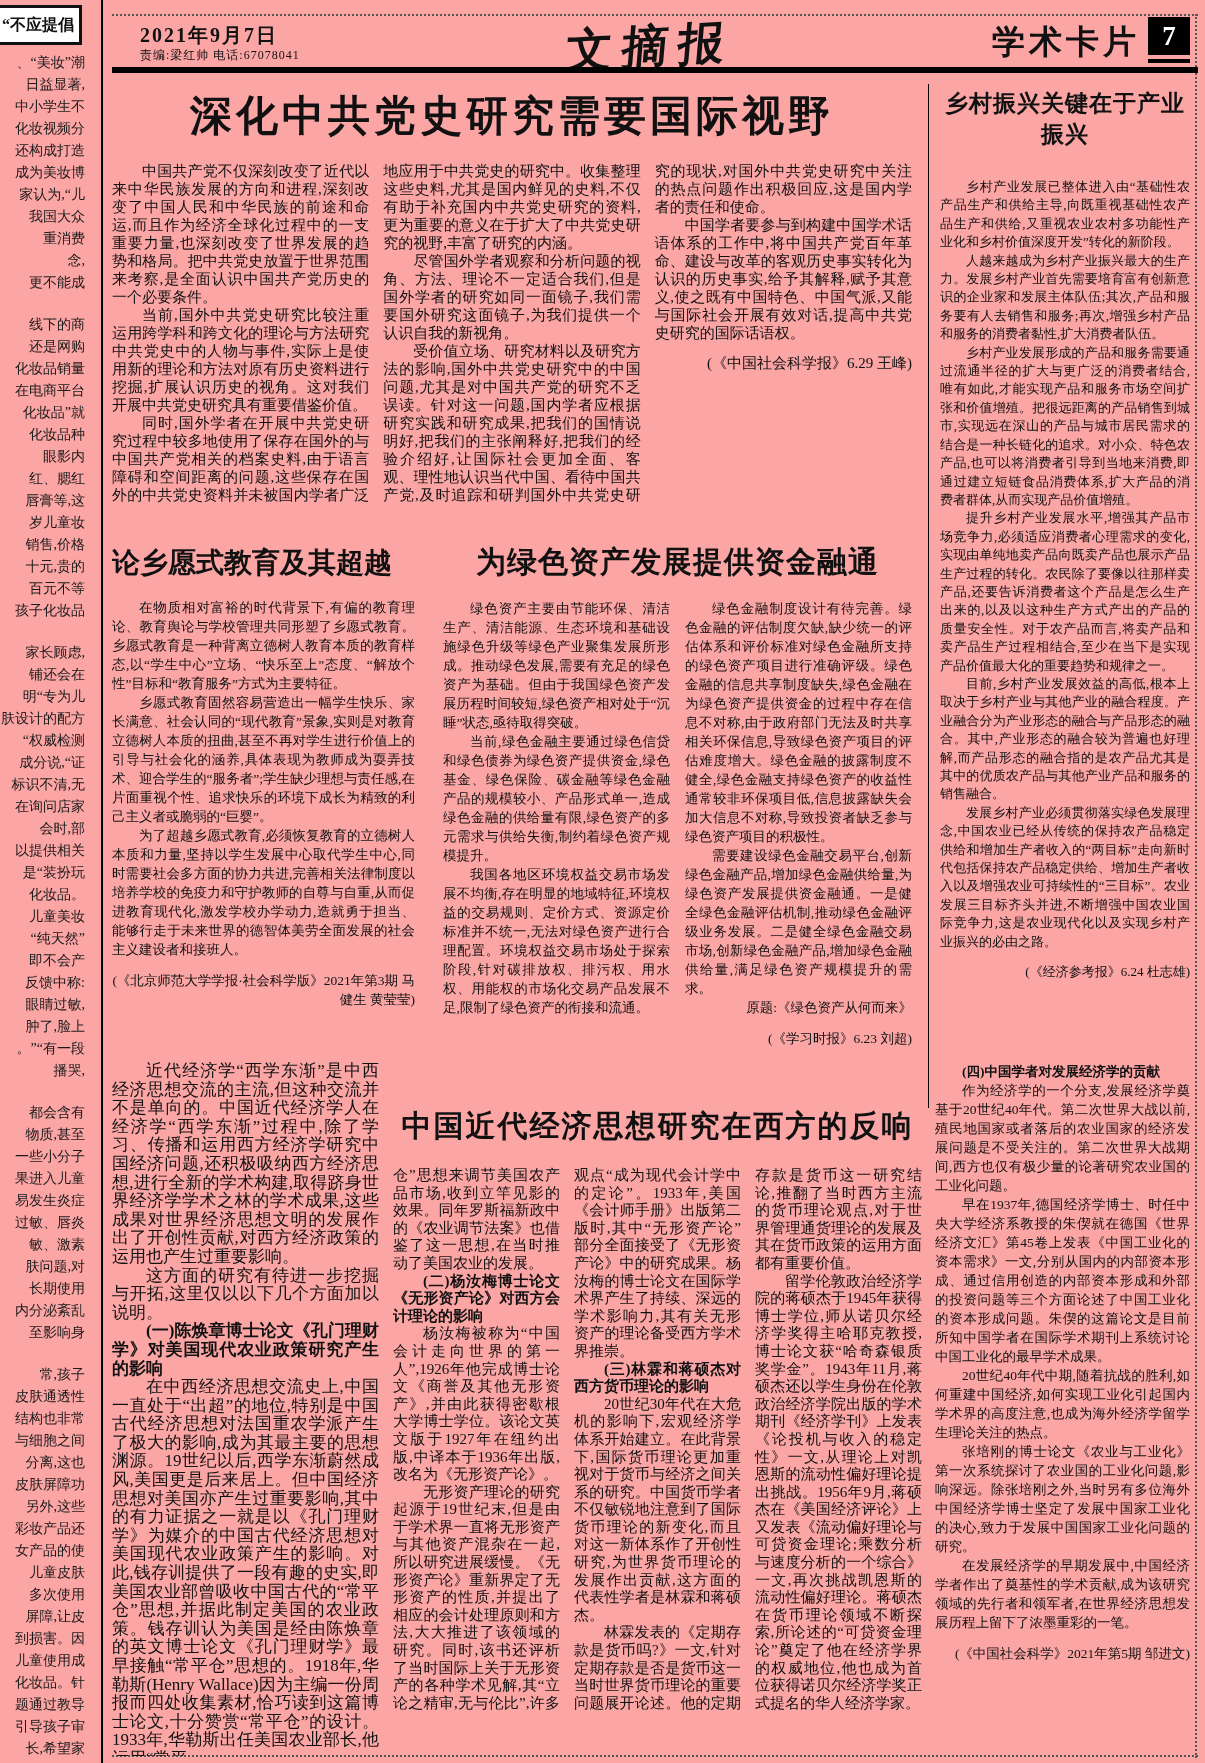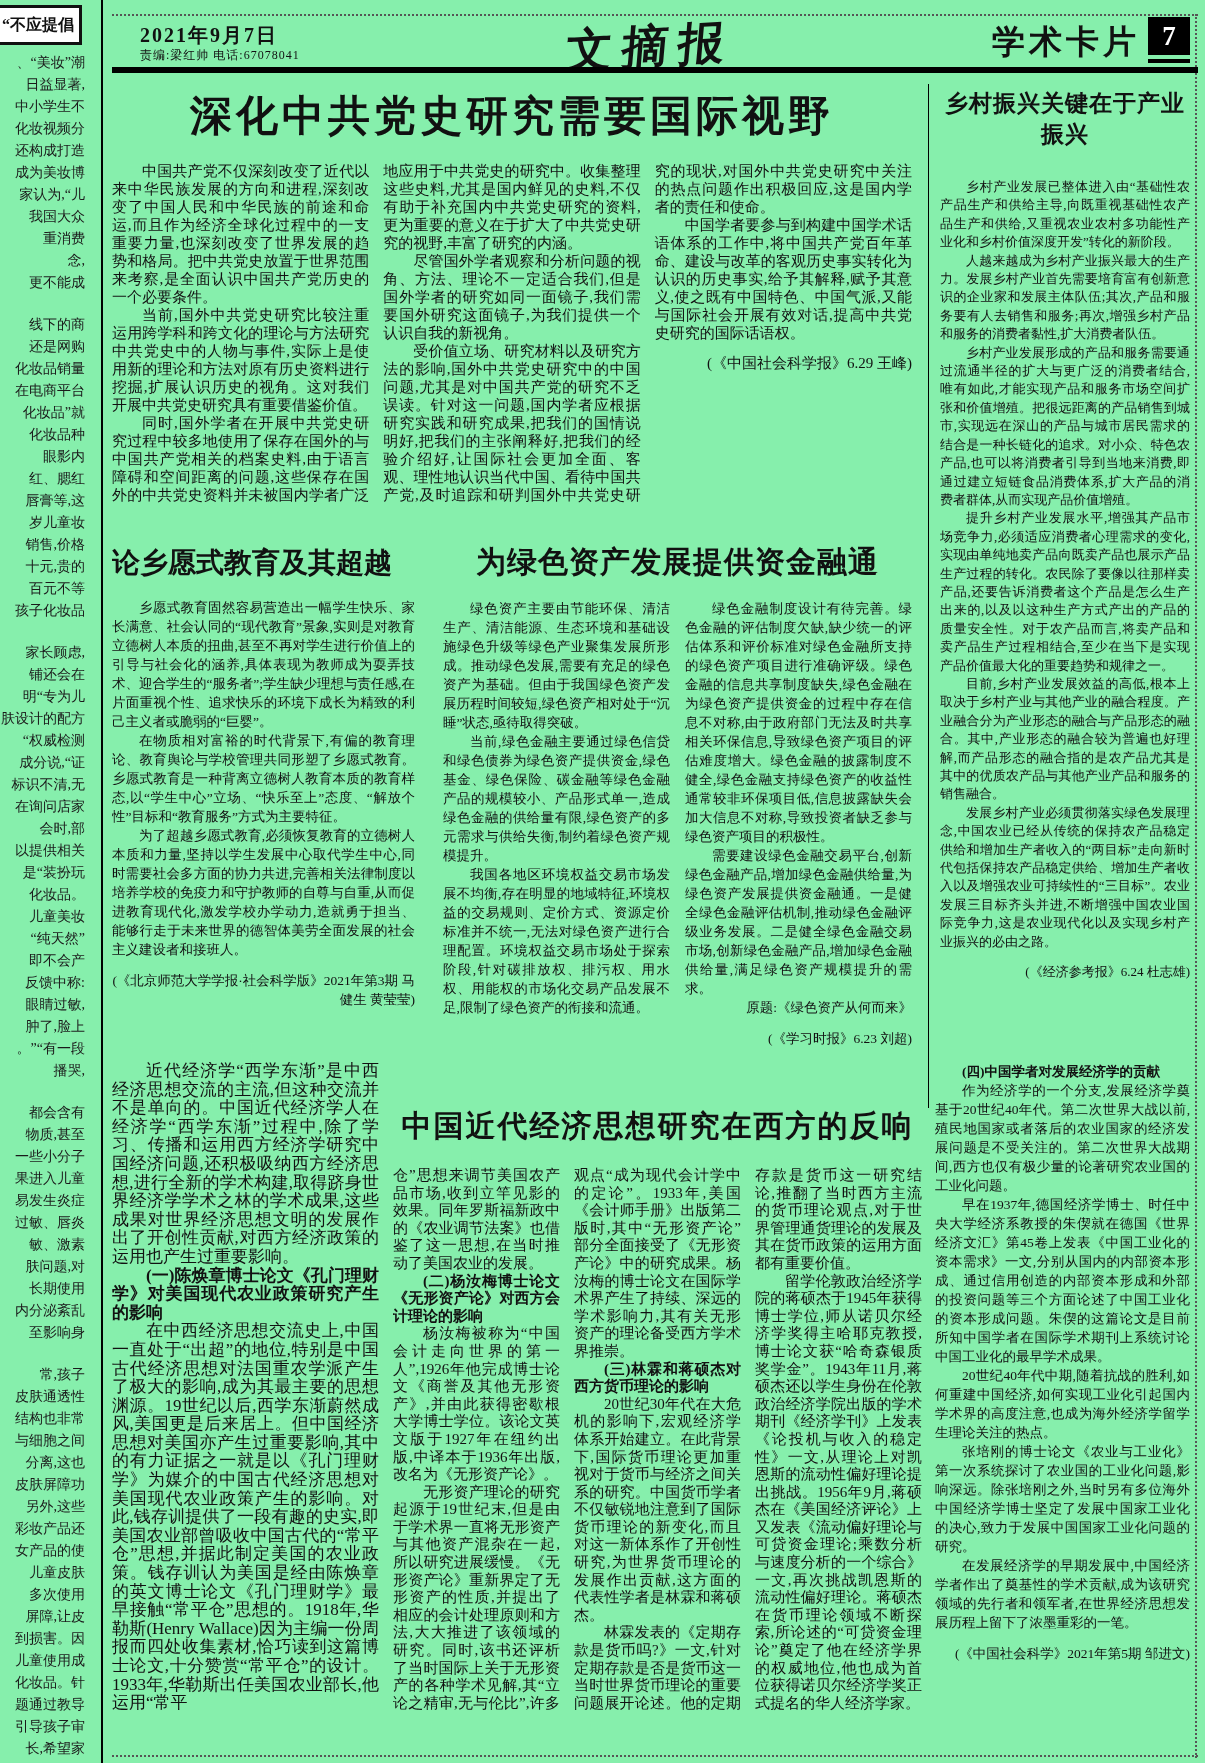--- a/index.html
+++ b/index.html
@@ -1,19 +1,19 @@
 <!DOCTYPE html>
 <html lang="zh"><head>
 <meta charset="utf-8">
 <style>
   * { margin:0; padding:0; box-sizing:border-box; }
   html,body { background:#dddbd6; }
   #page {
     position:relative; width:1205px; height:1763px; margin:0 auto;
-    background:#86efac; color:#111; overflow:hidden;
+    background:#fca5a5; color:#111; overflow:hidden;
     font-family:"Liberation Serif","DejaVu Serif",serif;
   }
   
   .edge-strip { position:absolute; left:0; top:0; width:88px; height:1763px; overflow:hidden; }
   .edge-box {
     position:absolute; left:-26px; top:5px; width:108px; height:40px;
     border:3px solid #111; display:flex; align-items:center; justify-content:flex-end;
     padding-right:5px; font-size:16px; font-weight:bold; background:#fff;
   }
   .edge-frags { position:absolute; top:52px; right:3px; width:85px; text-align:right; }
@@ -194,22 +194,22 @@
         <div class="blk-p">提升乡村产业发展水平,增强其产品市场竞争力,必须适应消费者心理需求的变化,实现由单纯地卖产品向既卖产品也展示产品生产过程的转化。农民除了要像以往那样卖产品,还要告诉消费者这个产品是怎么生产出来的,以及以这种生产方式产出的产品的质量安全性。对于农产品而言,将卖产品和卖产品生产过程相结合,至少在当下是实现产品价值最大化的重要趋势和规律之一。</div>
         <div class="blk-p">目前,乡村产业发展效益的高低,根本上取决于乡村产业与其他产业的融合程度。产业融合分为产业形态的融合与产品形态的融合。其中,产业形态的融合较为普遍也好理解,而产品形态的融合指的是农产品尤其是其中的优质农产品与其他产业产品和服务的销售融合。</div>
         <div class="blk-p">发展乡村产业必须贯彻落实绿色发展理念,中国农业已经从传统的保持农产品稳定供给和增加生产者收入的“两目标”走向新时代包括保持农产品稳定供给、增加生产者收入以及增强农业可持续性的“三目标”。农业发展三目标齐头并进,不断增强中国农业国际竞争力,这是农业现代化以及实现乡村产业振兴的必由之路。</div>
         <div class="blk-attr">(《经济参考报》6.24 杜志雄)</div>
       </div>
   </section>
 
   <section class="art-edu">
     <h2>论乡愿式教育及其超越</h2>
     <div class="body">
+        <div class="blk-p">在物质相对富裕的时代背景下,有偏的教育理论、教育舆论与学校管理共同形塑了乡愿式教育。乡愿式教育是一种背离立德树人教育本质的教育样态,以“学生中心”立场、“快乐至上”态度、“解放个性”目标和“教育服务”方式为主要特征。</div>
         <div class="blk-p">乡愿式教育固然容易营造出一幅学生快乐、家长满意、社会认同的“现代教育”景象,实则是对教育立德树人本质的扭曲,甚至不再对学生进行价值上的引导与社会化的涵养,具体表现为教师成为耍弄技术、迎合学生的“服务者”;学生缺少理想与责任感,在片面重视个性、追求快乐的环境下成长为精致的利己主义者或脆弱的“巨婴”。</div>
-        <div class="blk-p">在物质相对富裕的时代背景下,有偏的教育理论、教育舆论与学校管理共同形塑了乡愿式教育。乡愿式教育是一种背离立德树人教育本质的教育样态,以“学生中心”立场、“快乐至上”态度、“解放个性”目标和“教育服务”方式为主要特征。</div>
         <div class="blk-p">为了超越乡愿式教育,必须恢复教育的立德树人本质和力量,坚持以学生发展中心取代学生中心,同时需要社会多方面的协力共进,完善相关法律制度以培养学校的免疫力和守护教师的自尊与自重,从而促进教育现代化,激发学校办学动力,造就勇于担当、能够行走于未来世界的德智体美劳全面发展的社会主义建设者和接班人。</div>
         <div class="blk-attr">(《北京师范大学学报·社会科学版》2021年第3期 马健生 黄莹莹)</div>
       </div>
   </section>
 
   <section class="art-green">
     <h2>为绿色资产发展提供资金融通</h2>
     <div class="body">
         <div class="blk-p">绿色资产主要由节能环保、清洁生产、清洁能源、生态环境和基础设施绿色升级等绿色产业聚集发展所形成。推动绿色发展,需要有充足的绿色资产为基础。但由于我国绿色资产发展历程时间较短,绿色资产相对处于“沉睡”状态,亟待取得突破。</div>
         <div class="blk-p">当前,绿色金融主要通过绿色信贷和绿色债券为绿色资产提供资金,绿色基金、绿色保险、碳金融等绿色金融产品的规模较小、产品形式单一,造成绿色金融的供给量有限,绿色资产的多元需求与供给失衡,制约着绿色资产规模提升。</div>
@@ -217,20 +217,21 @@
         <div class="blk-p">绿色金融制度设计有待完善。绿色金融的评估制度欠缺,缺少统一的评估体系和评价标准对绿色金融所支持的绿色资产项目进行准确评级。绿色金融的信息共享制度缺失,绿色金融在为绿色资产提供资金的过程中存在信息不对称,由于政府部门无法及时共享相关环保信息,导致绿色资产项目的评估难度增大。绿色金融的披露制度不健全,绿色金融支持绿色资产的收益性通常较非环保项目低,信息披露缺失会加大信息不对称,导致投资者缺乏参与绿色资产项目的积极性。</div>
         <div class="blk-p">需要建设绿色金融交易平台,创新绿色金融产品,增加绿色金融供给量,为绿色资产发展提供资金融通。一是健全绿色金融评估机制,推动绿色金融评级业务发展。二是健全绿色金融交易市场,创新绿色金融产品,增加绿色金融供给量,满足绿色资产规模提升的需求。</div>
         <div class="blk-note">原题:《绿色资产从何而来》</div>
         <div class="blk-attr">(《学习时报》6.23 刘超)</div>
       </div>
   </section>
 
   <section class="econ-col1">
     <div class="body">
         <div class="blk-p">近代经济学“西学东渐”是中西经济思想交流的主流,但这种交流并不是单向的。中国近代经济学人在经济学“西学东渐”过程中,除了学习、传播和运用西方经济学研究中国经济问题,还积极吸纳西方经济思想,进行全新的学术构建,取得跻身世界经济学学术之林的学术成果,这些成果对世界经济思想文明的发展作出了开创性贡献,对西方经济政策的运用也产生过重要影响。</div>
+        <div class="blk-p">这方面的研究有待进一步挖掘与开拓,这里仅以以下几个方面加以说明。</div>
         <div class="blk-h">(一)陈焕章博士论文《孔门理财学》对美国现代农业政策研究产生的影响</div>
         <div class="blk-p">在中西经济思想交流史上,中国一直处于“出超”的地位,特别是中国古代经济思想对法国重农学派产生了极大的影响,成为其最主要的思想渊源。19世纪以后,西学东渐蔚然成风,美国更是后来居上。但中国经济思想对美国亦产生过重要影响,其中的有力证据之一就是以《孔门理财学》为媒介的中国古代经济思想对美国现代农业政策产生的影响。对此,钱存训提供了一段有趣的史实,即美国农业部曾吸收中国古代的“常平仓”思想,并据此制定美国的农业政策。钱存训认为美国是经由陈焕章的英文博士论文《孔门理财学》最早接触“常平仓”思想的。1918年,华勒斯(Henry Wallace)因为主编一份周报而四处收集素材,恰巧读到这篇博士论文,十分赞赏“常平仓”的设计。1933年,华勒斯出任美国农业部长,他运用“常平</div>
       </div>
   </section>
   <section class="econ-mid">
     <h2>中国近代经济思想研究在西方的反响</h2>
     <div class="body">
         <div class="blk-cont">仓”思想来调节美国农产品市场,收到立竿见影的效果。同年罗斯福新政中的《农业调节法案》也借鉴了这一思想,在当时推动了美国农业的发展。</div>
         <div class="blk-h">(二)杨汝梅博士论文《无形资产论》对西方会计理论的影响</div>
         <div class="blk-p">杨汝梅被称为“中国会计走向世界的第一人”,1926年他完成博士论文《商誉及其他无形资产》,并由此获得密歇根大学博士学位。该论文英文版于1927年在纽约出版,中译本于1936年出版,改名为《无形资产论》。</div>

